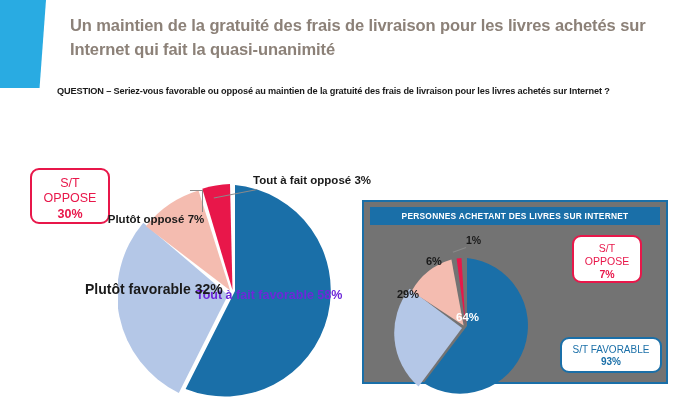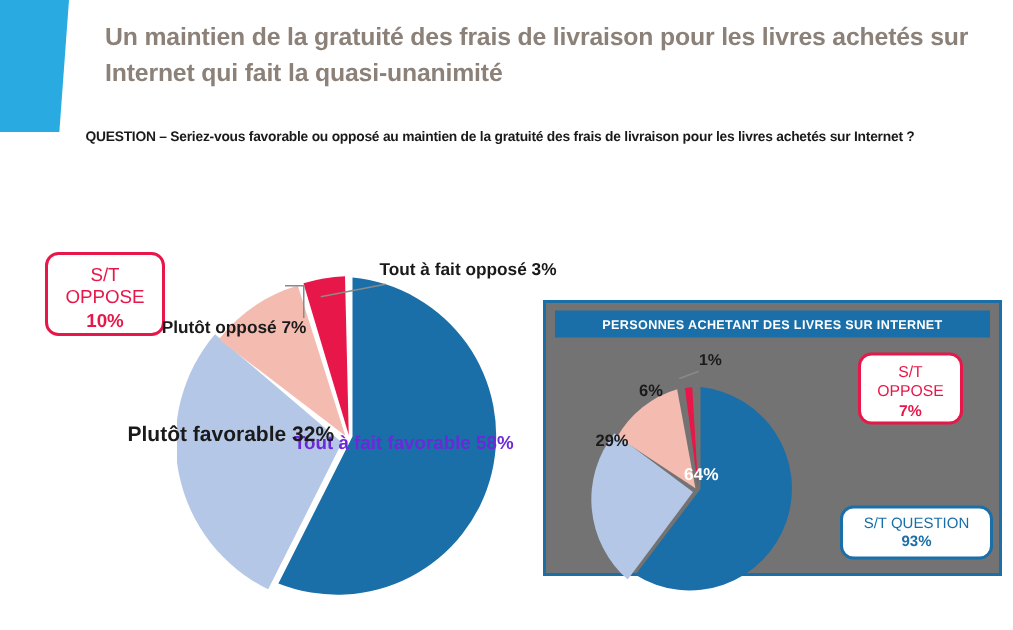--- a/index.html
+++ b/index.html
@@ -204,21 +204,21 @@
 
 <div class="title">Un maintien de la gratuité des frais de livraison pour les livres achetés sur Internet qui fait la quasi-unanimité</div>
 <div class="question">QUESTION – Seriez-vous favorable ou opposé au maintien de la gratuité des frais de livraison pour les livres achetés sur Internet ?</div>
 
 <div class="left-block">
 
 
   <div class="callout red st-oppose-main">
     <span class="c-line">S/T</span>
     <span class="c-line">OPPOSE</span>
-    <span class="c-val">10%</span>
+    <span class="c-val">30%</span>
   </div>
 
   <div class="pie-left">
     <svg viewBox="0 0 224 224" width="224" height="224">
 
       <path d="M 117 111 L 117 5 A 106 106 0 1 1 67.6 209.0 Z" fill="#1A6FA8"></path>
 
       <path d="M 110 115 L 60.8 212.9 A 110 110 0 0 1 25.3 42.8 Z" fill="#B4C7E7"></path>
 
       <path d="M 112.2 110.5 L 27.9 46.2 A 106 106 0 0 1 80.5 10.4 Z" fill="#F4BCB0"></path>
@@ -280,17 +280,17 @@
 
     <div class="leader" style="left:82px; top:20px; width:14px; height:1px; transform:rotate(-20deg); transform-origin:right center;"></div>
 
     <div class="callout red st-oppose-sub">
       <span class="c-line">S/T</span>
       <span class="c-line">OPPOSE</span>
       <span class="c-val">7%</span>
     </div>
 
     <div class="callout blue st-favorable-sub">
-      <span class="c-line">S/T QUESTION</span>
+      <span class="c-line">S/T FAVORABLE</span>
       <span class="c-val">93%</span>
     </div>
   </div>
 </div>
 
 </body></html>

